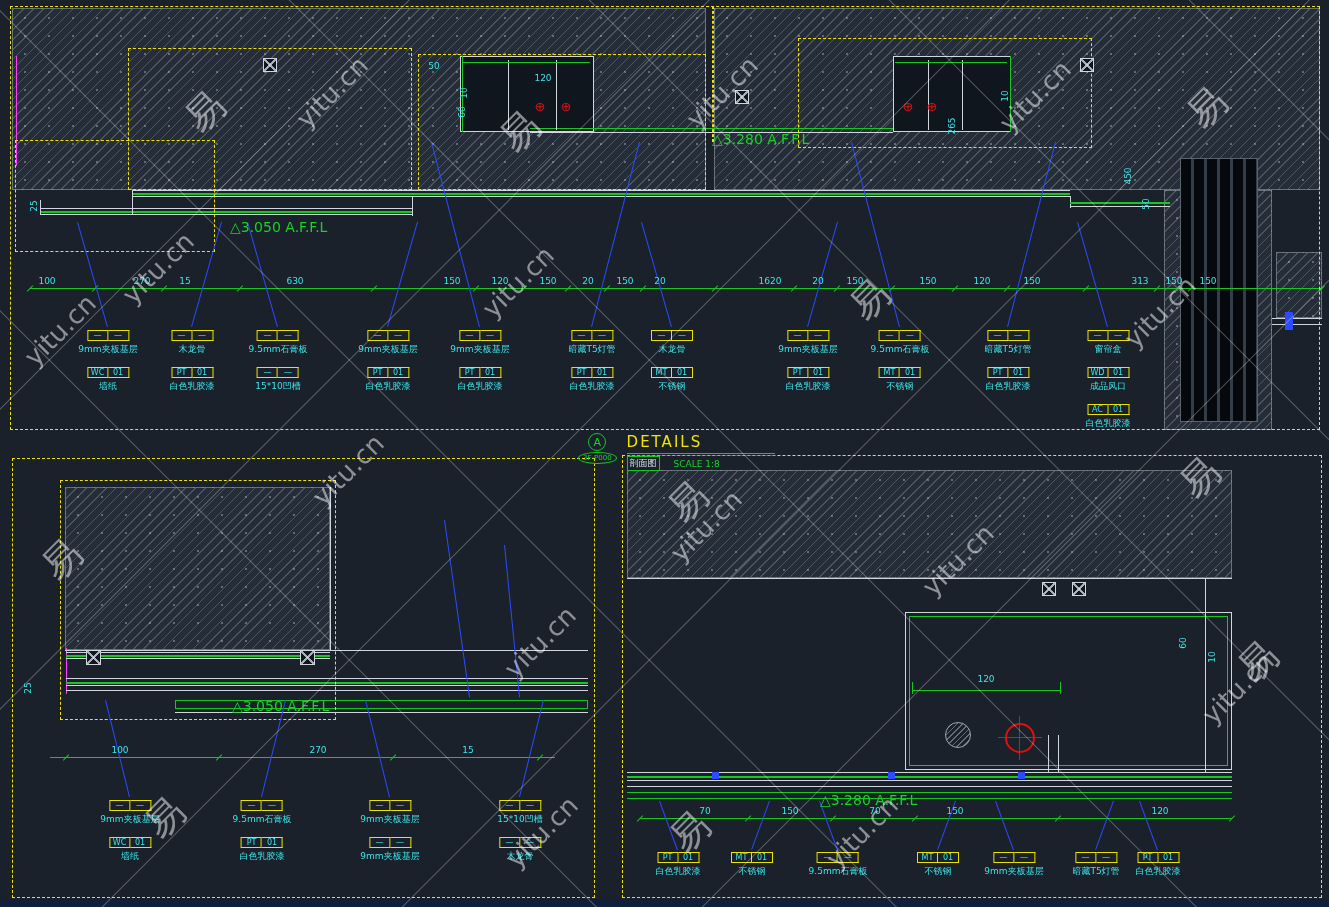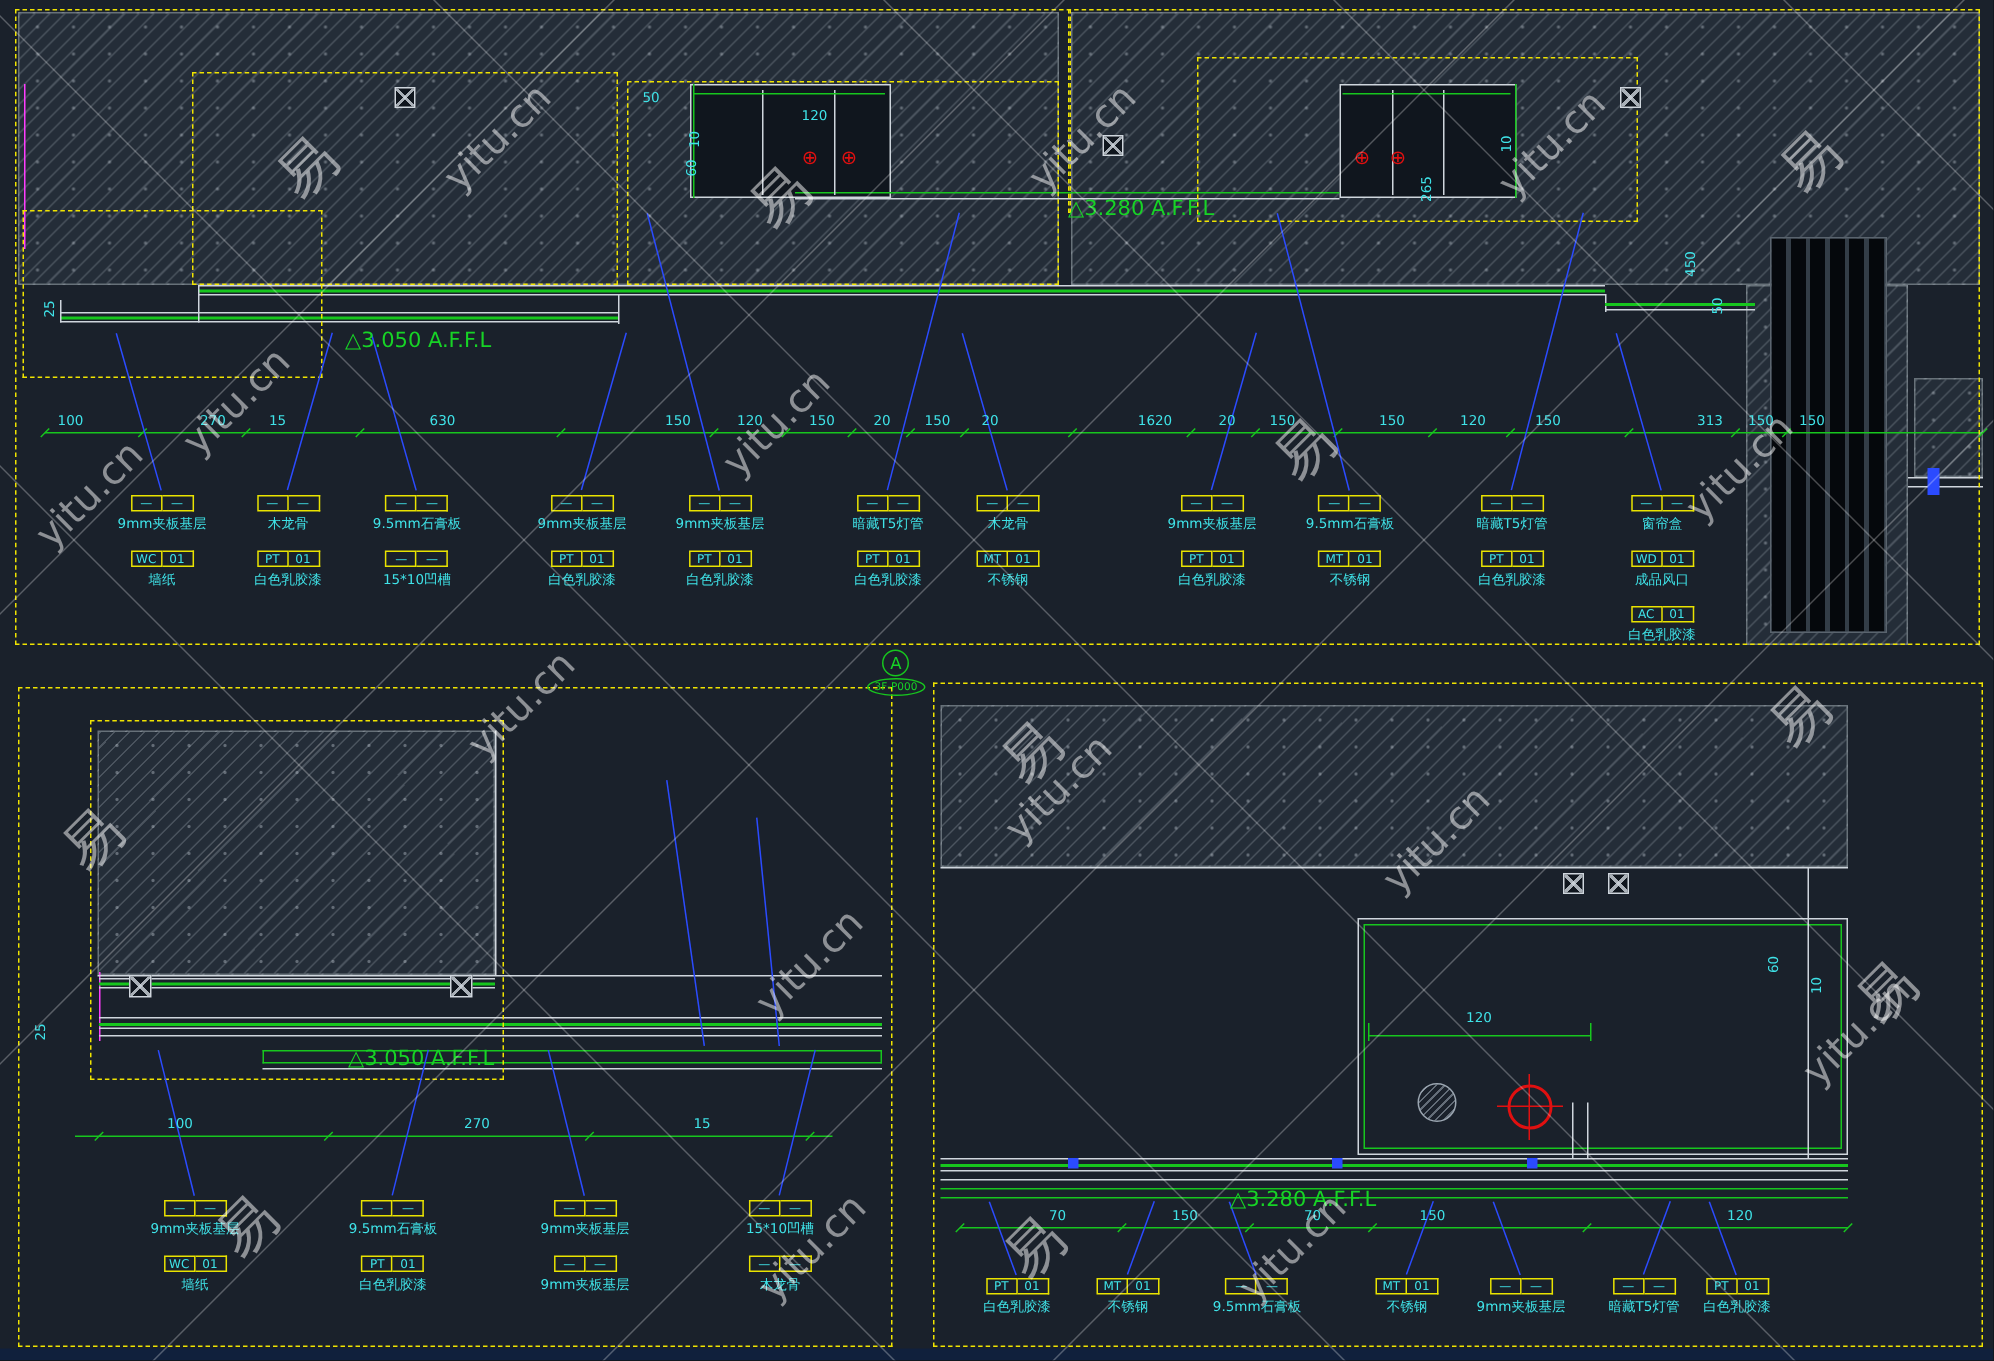--- a/index.html
+++ b/index.html
@@ -59,20 +59,28 @@
 </style>
 </head>
 <body>
 
 <div id="canvas">
 
   <div class="titleblock">
     <div class="bubble">
       <div class="bubble-circle">A</div>
       <div class="bubble-ref">3F-P000</div>
+    </div>
+    <div class="tb-right">
+      <div class="tb-title">DETAILS</div>
+      <div class="tb-underline"></div>
+      <div class="tb-sub">
+        <span class="tb-cn">剖面图</span>
+        <span class="tb-scale">SCALE 1:8</span>
+      </div>
     </div>
   </div>
 
 
 <div class="hatch" style="left: 12px; top: 8px; width: 694px; height: 182px;"></div>
     <div class="hatch" style="left: 714px; top: 8px; width: 606px; height: 182px;"></div>
     <div class="hatch" style="left: 1164px; top: 190px; width: 108px; height: 240px;"></div>
     <div class="hatch" style="left: 1276px; top: 252px; width: 46px; height: 66px;"></div>
     <div class="hatch" style="left: 65px; top: 487px; width: 265px; height: 163px;"></div>
     <div class="hatch" style="left: 627px; top: 470px; width: 605px; height: 108px;"></div>

